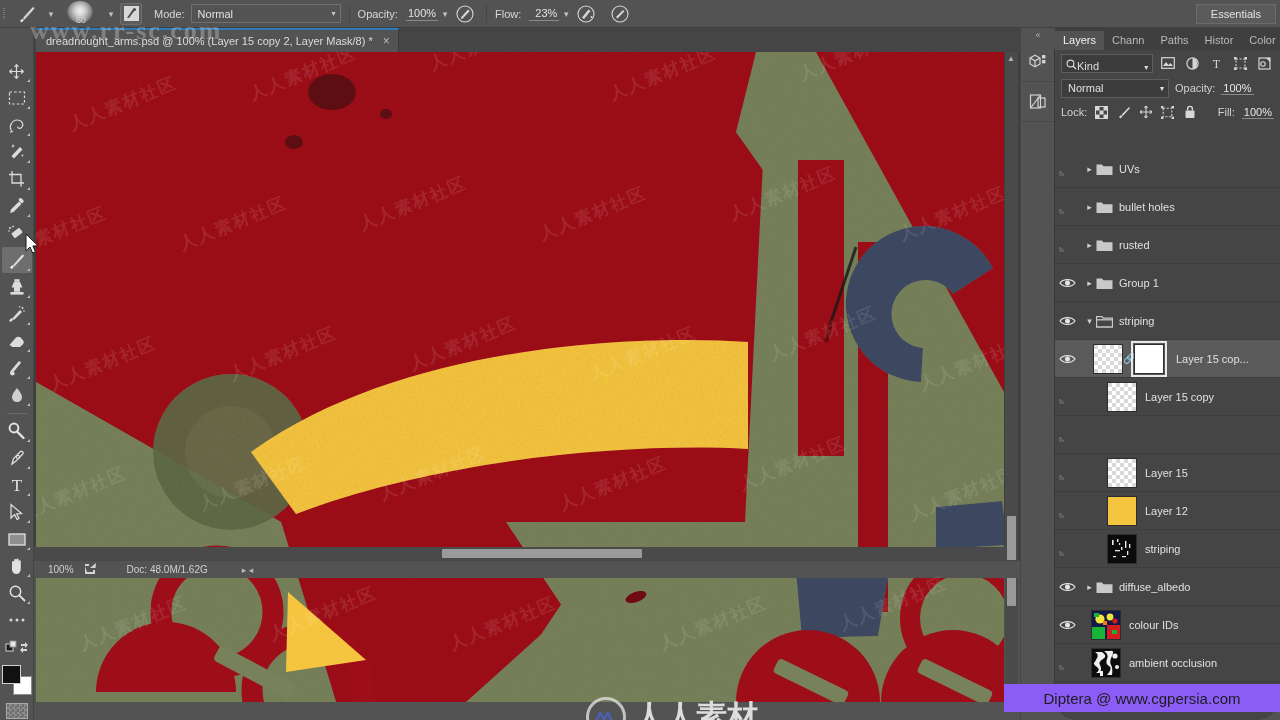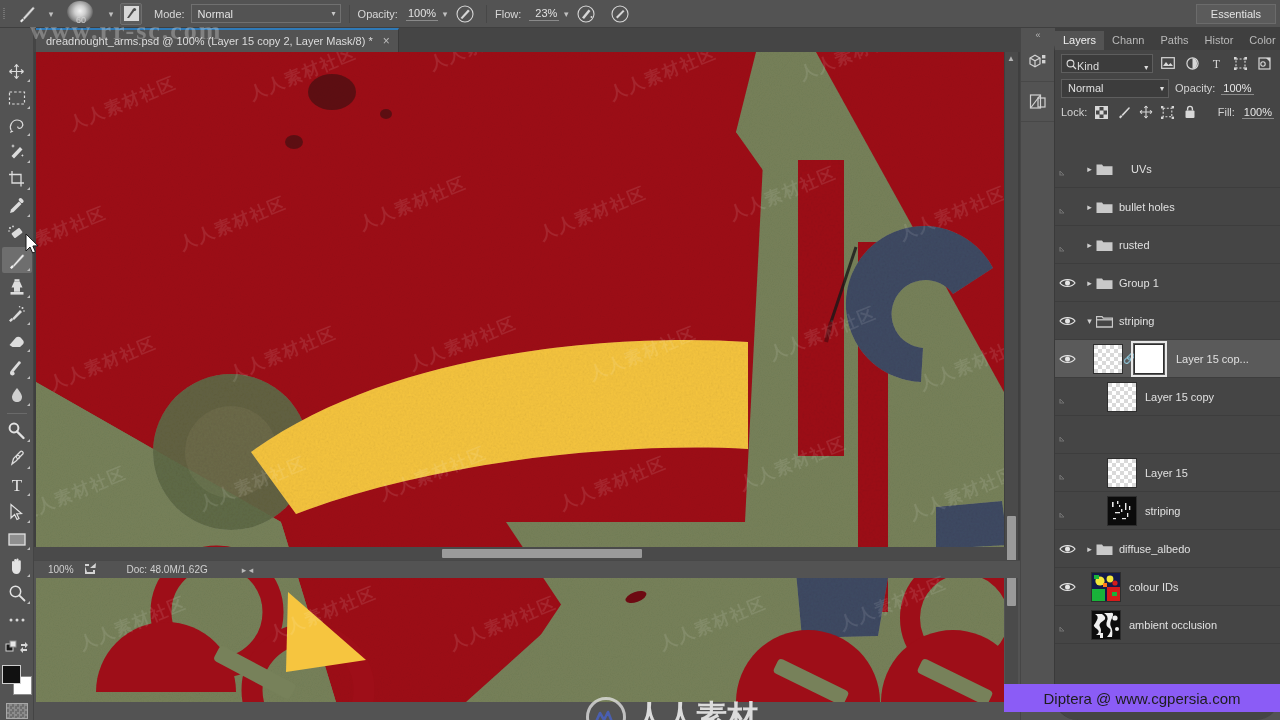--- a/index.html
+++ b/index.html
@@ -803,21 +803,21 @@
               <path d="M1 9 L5 13" stroke="#cfcfcf" stroke-width="1"></path>
             </svg>
         </div>
         <div class="indent-group">
           <div class="disc-cell">▸</div>
           <span class="folder-ico">
             <svg width="17" height="14" viewBox="0 0 17 14">
                 <path d="M0.5 2.6 H6 L7.3 4.2 H16.5 V13 H0.5 Z" fill="#c9c9c9"></path>
               </svg>
           </span>
-          <span class="lname" style="margin-left:12px">UVs</span>
+          <span class="lname" style="margin-left:0">UVs</span>
         </div>
       </div>
 
       <div class="layer-row">
         <div class="eye-cell">
           <svg width="16" height="14" viewBox="0 0 16 14" opacity=".32">
               <path d="M1 9 V13 H5" fill="none" stroke="#cfcfcf" stroke-width="1.2"></path>
               <path d="M1 9 L5 13" stroke="#cfcfcf" stroke-width="1"></path>
             </svg>
         </div>
@@ -930,20 +930,32 @@
               <path d="M1 9 V13 H5" fill="none" stroke="#cfcfcf" stroke-width="1.2"></path>
               <path d="M1 9 L5 13" stroke="#cfcfcf" stroke-width="1"></path>
             </svg>
         </div>
         <div class="thumb-cell" style="padding-left:28px">
           <div class="lthumb checker" style="background-image: repeating-conic-gradient(#ffffff 0% 25%, #d9d9d9 0% 50%), linear-gradient(135deg, rgba(246,197,63,.45) 0 100%); background-size:8px 8px, 100% 100%;"></div>
           <span class="lname">Layer 15</span>
         </div>
       </div>
 
+      <div class="layer-row">
+        <div class="eye-cell">
+          <svg width="16" height="14" viewBox="0 0 16 14" opacity=".32">
+              <path d="M1 9 V13 H5" fill="none" stroke="#cfcfcf" stroke-width="1.2"></path>
+              <path d="M1 9 L5 13" stroke="#cfcfcf" stroke-width="1"></path>
+            </svg>
+        </div>
+        <div class="thumb-cell" style="padding-left:28px">
+          <div class="lthumb" style="background:#f6c53f"></div>
+          <span class="lname">Layer 12</span>
+        </div>
+      </div>
 
       <div class="layer-row">
         <div class="eye-cell">
           <svg width="16" height="14" viewBox="0 0 16 14" opacity=".32">
               <path d="M1 9 V13 H5" fill="none" stroke="#cfcfcf" stroke-width="1.2"></path>
               <path d="M1 9 L5 13" stroke="#cfcfcf" stroke-width="1"></path>
             </svg>
         </div>
         <div class="thumb-cell" style="padding-left:28px">
           <div class="lthumb" style="background:#0b0b0b; position:relative; overflow:hidden">

